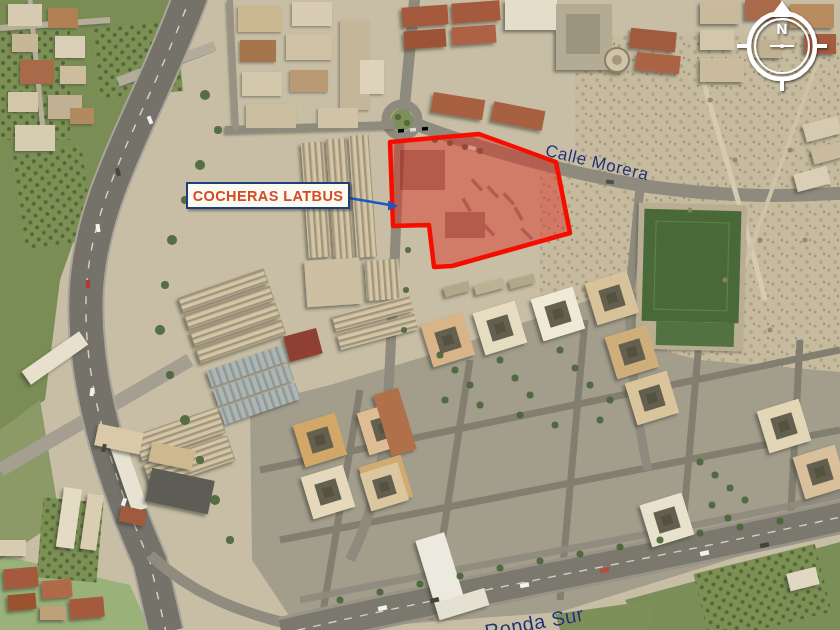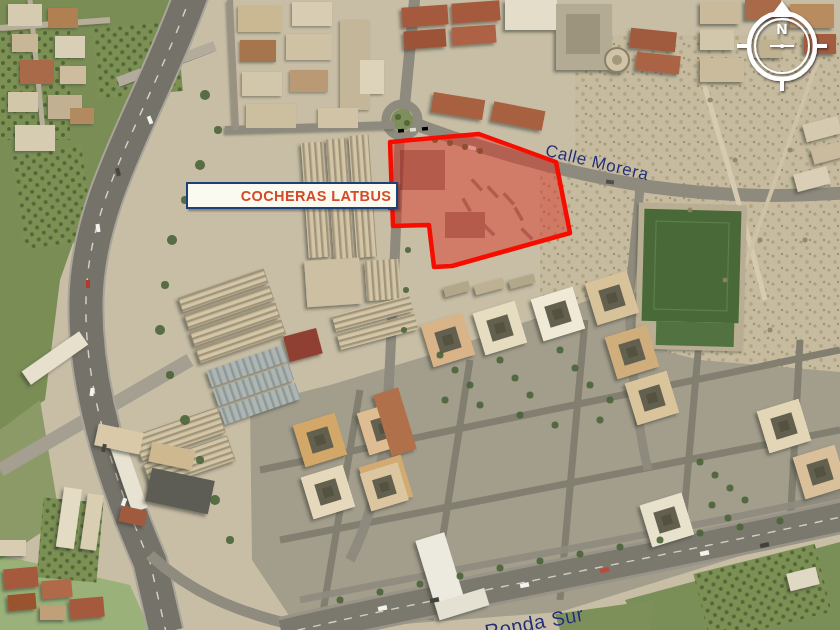--- a/index.html
+++ b/index.html
@@ -8,21 +8,21 @@
     font-family:"Liberation Sans",sans-serif;
     box-shadow:0 0 0 1px #b9b9b9 inset;background:#c8bea6;
   }
   .viewport svg{position:absolute;left:0;top:0;display:block;}
   .site-label{
     position:absolute;left:186px;top:182px;width:160px;height:23px;
     background:#fbfaf1;border:2px solid #1d3f7a;
     display:flex;align-items:center;justify-content:center;
     font-weight:bold;font-size:14.5px;letter-spacing:.4px;color:#d34b2a;
     box-shadow:1.5px 2px 2px rgba(30,30,30,.40);
-    z-index:5;white-space:nowrap;padding-left:48px;
+    z-index:5;white-space:nowrap;
   }
   .street{
     position:absolute;white-space:nowrap;color:#232f76;z-index:4;
     text-shadow:0 0 1px rgba(250,250,240,.25);
   }
   .street.morera{left:548px;top:141px;font-size:17px;letter-spacing:.7px;
     transform:rotate(13.5deg);transform-origin:left top;}
   .street.ronda{left:483px;top:621px;font-size:20px;letter-spacing:.5px;
     transform:rotate(-10.5deg);transform-origin:left top;}
 </style>

